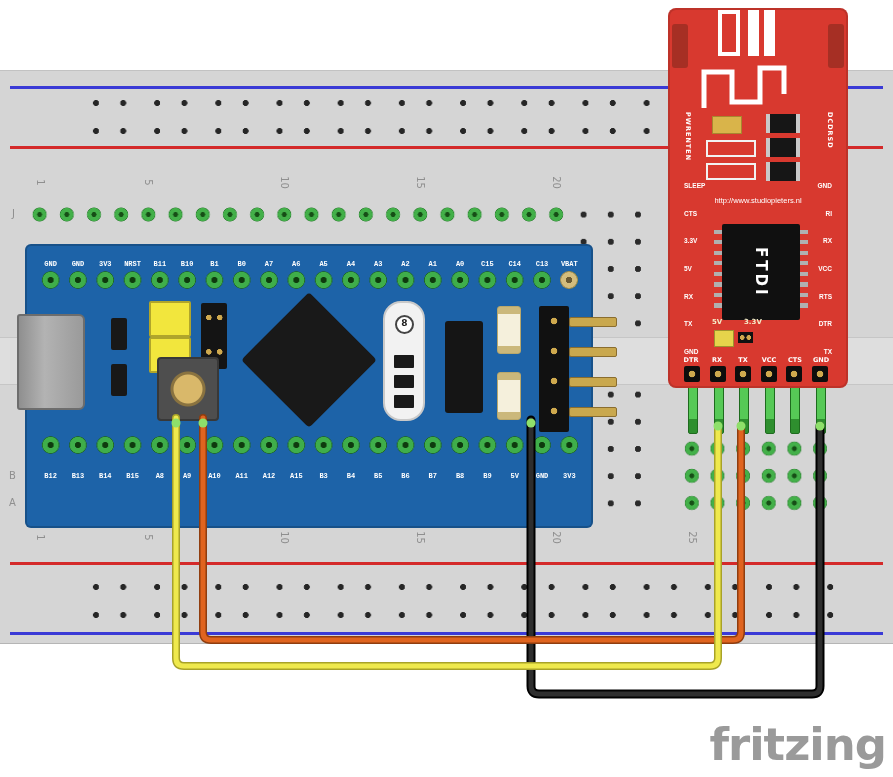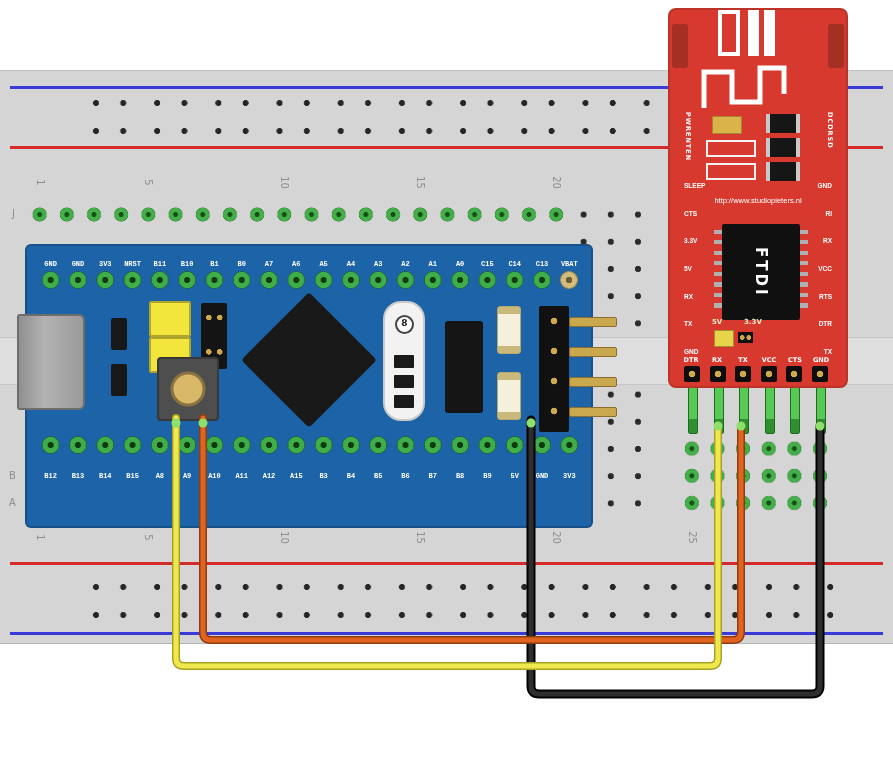--- a/index.html
+++ b/index.html
@@ -241,13 +241,14 @@
     <path d="M176,418 V658 Q176,666 184,666 H710 Q718,666 718,658 V426" fill="none" stroke-width="5" stroke-linecap="round" stroke-linejoin="round" stroke="#efe94d"></path>
 
     <circle cx="176" cy="423" r="4.5" fill="#8ee06a"></circle>
     <circle cx="203" cy="423" r="4.5" fill="#8ee06a"></circle>
     <circle cx="531" cy="423" r="4.5" fill="#8ee06a"></circle>
     <circle cx="718" cy="426" r="4.5" fill="#8ee06a"></circle>
     <circle cx="741" cy="426" r="4.5" fill="#8ee06a"></circle>
     <circle cx="820" cy="426" r="4.5" fill="#8ee06a"></circle>
   </svg>
 
+  <div class="abs logo" style="left:690px;top:718px;width:196px;height:52px;">fritzing</div>
 </div>
 
 </body></html>

